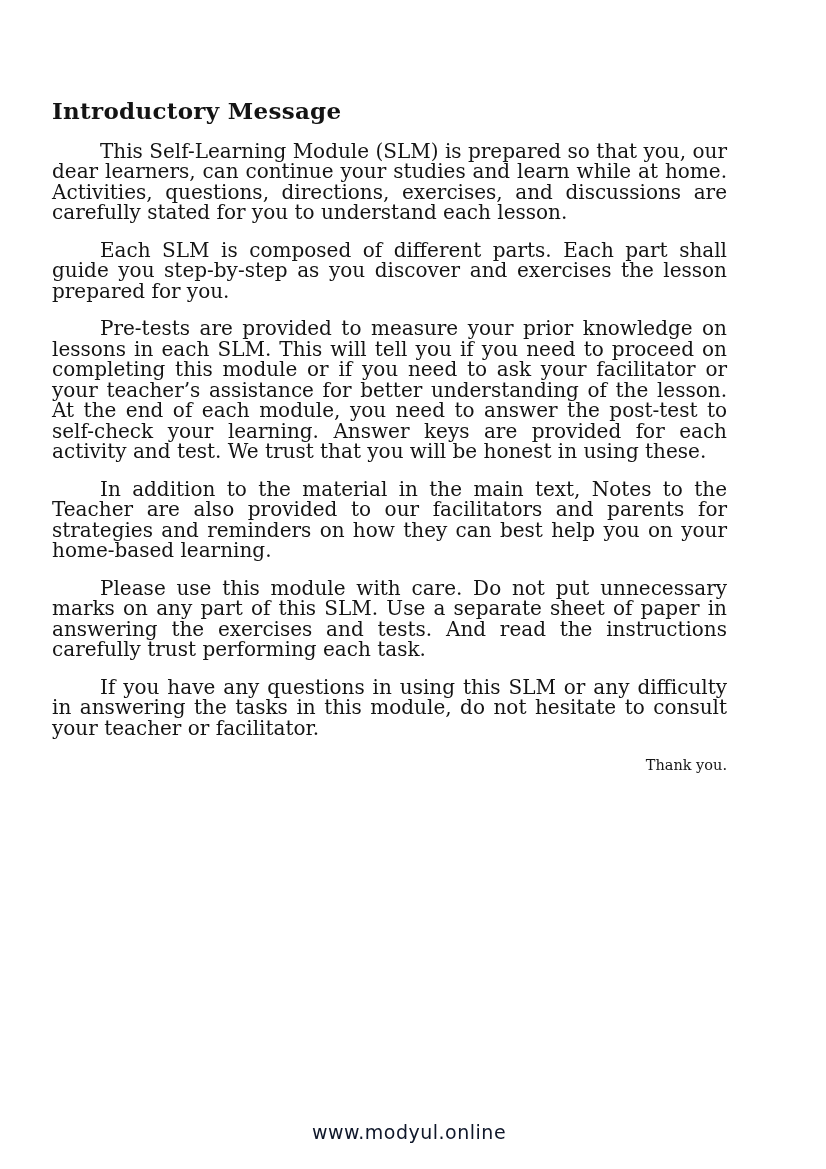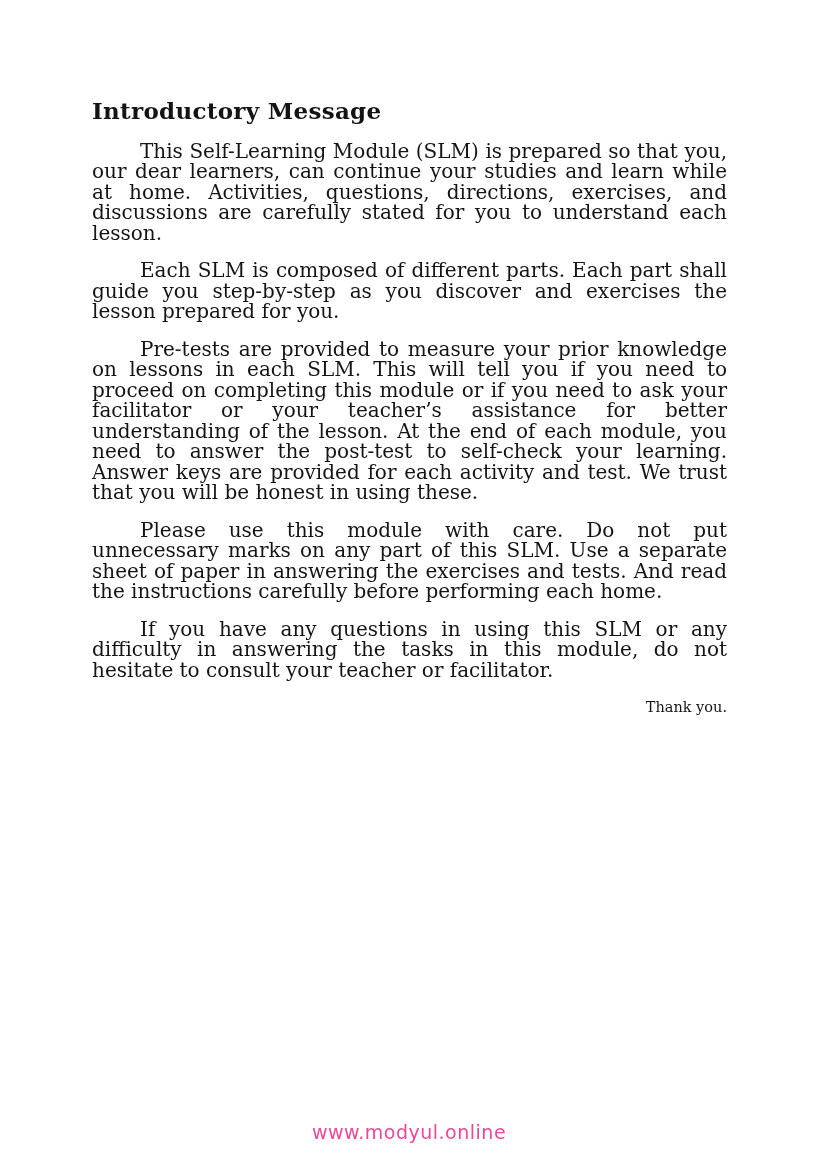--- a/index.html
+++ b/index.html
@@ -9,21 +9,21 @@
     height: 1169px;
     background: #ffffff;
     position: relative;
     overflow: hidden;
     font-family: "DejaVu Serif", serif;
     color: #141414;
   }
   .page {
     position: absolute;
     inset: 0;
-    padding: 97px 99px 0 92px;
+    padding: 97px 99px 0 52px;
   }
   .doc-title {
     font-size: 23px;
     line-height: 1.2;
     font-weight: bold;
     margin: 0 0 16px 0;
     letter-spacing: 0.3px;
     font-family: "DejaVu Serif", serif;
   }
   .para {
@@ -42,37 +42,38 @@
   }
   .watermark {
     position: absolute;
     left: 0;
     right: 8px;
     top: 1121px;
     text-align: center;
     font-family: "DejaVu Sans", sans-serif;
     font-size: 19px;
     letter-spacing: 0.5px;
-    color: #ec4899;
+    color: #0f172a;
     user-select: none;
   }
 </style>
 </head>
 <body>
 
 <div class="page">
   <h1 class="doc-title">Introductory Message</h1>
 
   <p class="para">This Self-Learning Module (SLM) is prepared so that you, our dear learners, can continue your studies and learn while at home.  Activities, questions, directions, exercises, and discussions are carefully stated for you to understand each lesson.</p>
 
   <p class="para">Each SLM is composed of different parts.  Each part shall guide you step-by-step as you discover and exercises the lesson prepared for you.</p>
 
   <p class="para">Pre-tests are provided to measure your prior knowledge on lessons in each SLM. This will tell you if you need to proceed on completing this module or if you need to ask your facilitator or your teacher’s assistance for better understanding of the lesson. At the end of each module, you need to answer the post-test to self-check your learning. Answer keys are provided for each activity and test. We trust that you will be honest in using these.</p>
 
+  <p class="para">In addition to the material in the main text, Notes to the Teacher are also provided to our facilitators and parents for strategies and reminders on how they can best help you on your home-based learning.</p>
 
-  <p class="para">Please use this module with care. Do not put unnecessary marks on any part of this SLM. Use a separate sheet of paper in answering the exercises and tests.  And read the instructions carefully before performing each home.</p>
+  <p class="para">Please use this module with care. Do not put unnecessary marks on any part of this SLM. Use a separate sheet of paper in answering the exercises and tests.  And read the instructions carefully trust performing each task.</p>
 
   <p class="para">If you have any questions in using this SLM or any difficulty in answering the tasks in this module, do not hesitate to consult your teacher or facilitator.</p>
 
   <p class="para closing">Thank you.</p>
 </div>
 
 <div class="watermark">www.modyul.online</div>
 
 </body></html>

